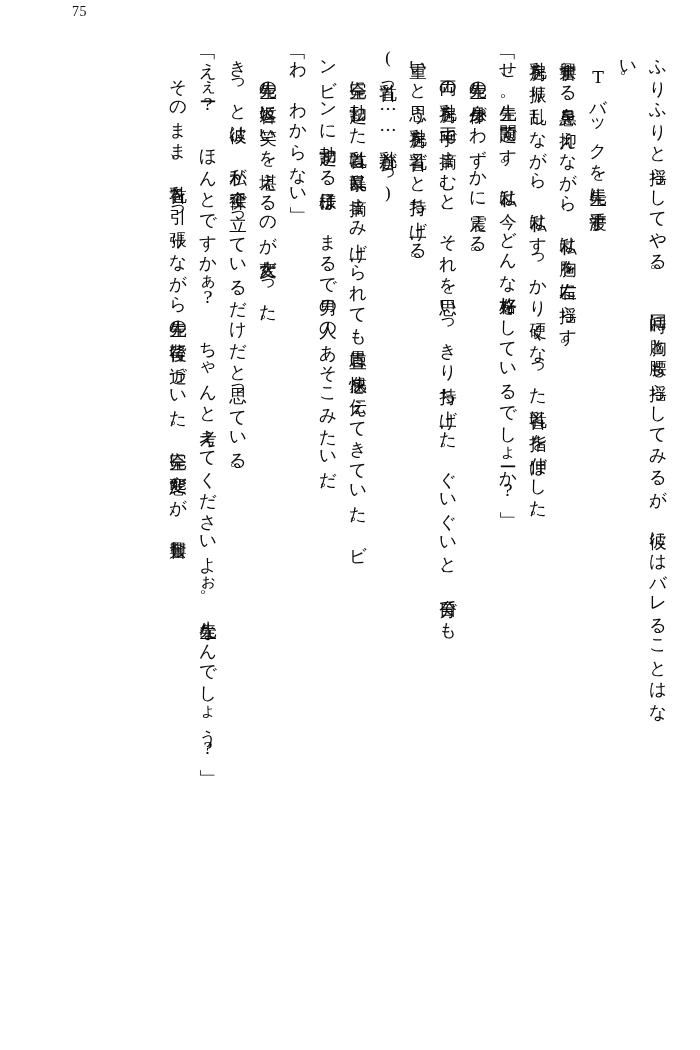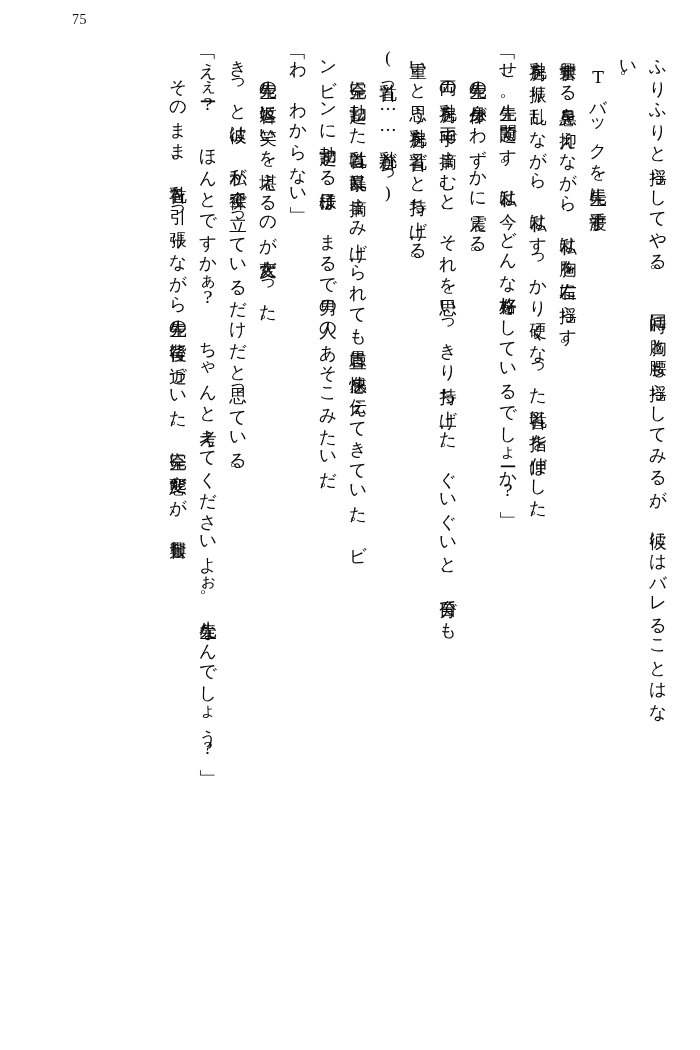--- a/index.html
+++ b/index.html
@@ -19,21 +19,21 @@
     position: relative;
     width: 700px;
     height: 1050px;
     background: #ffffff;
     box-sizing: border-box;
   }
 
   
   .page-number {
     position: absolute;
-    top: 12px;
+    top: 4px;
     left: 72px;
     font-family: "Liberation Serif", serif;
     font-size: 14px;
     letter-spacing: 0.5px;
     color: #111;
   }
 
   
   .body-text {
     position: absolute;

